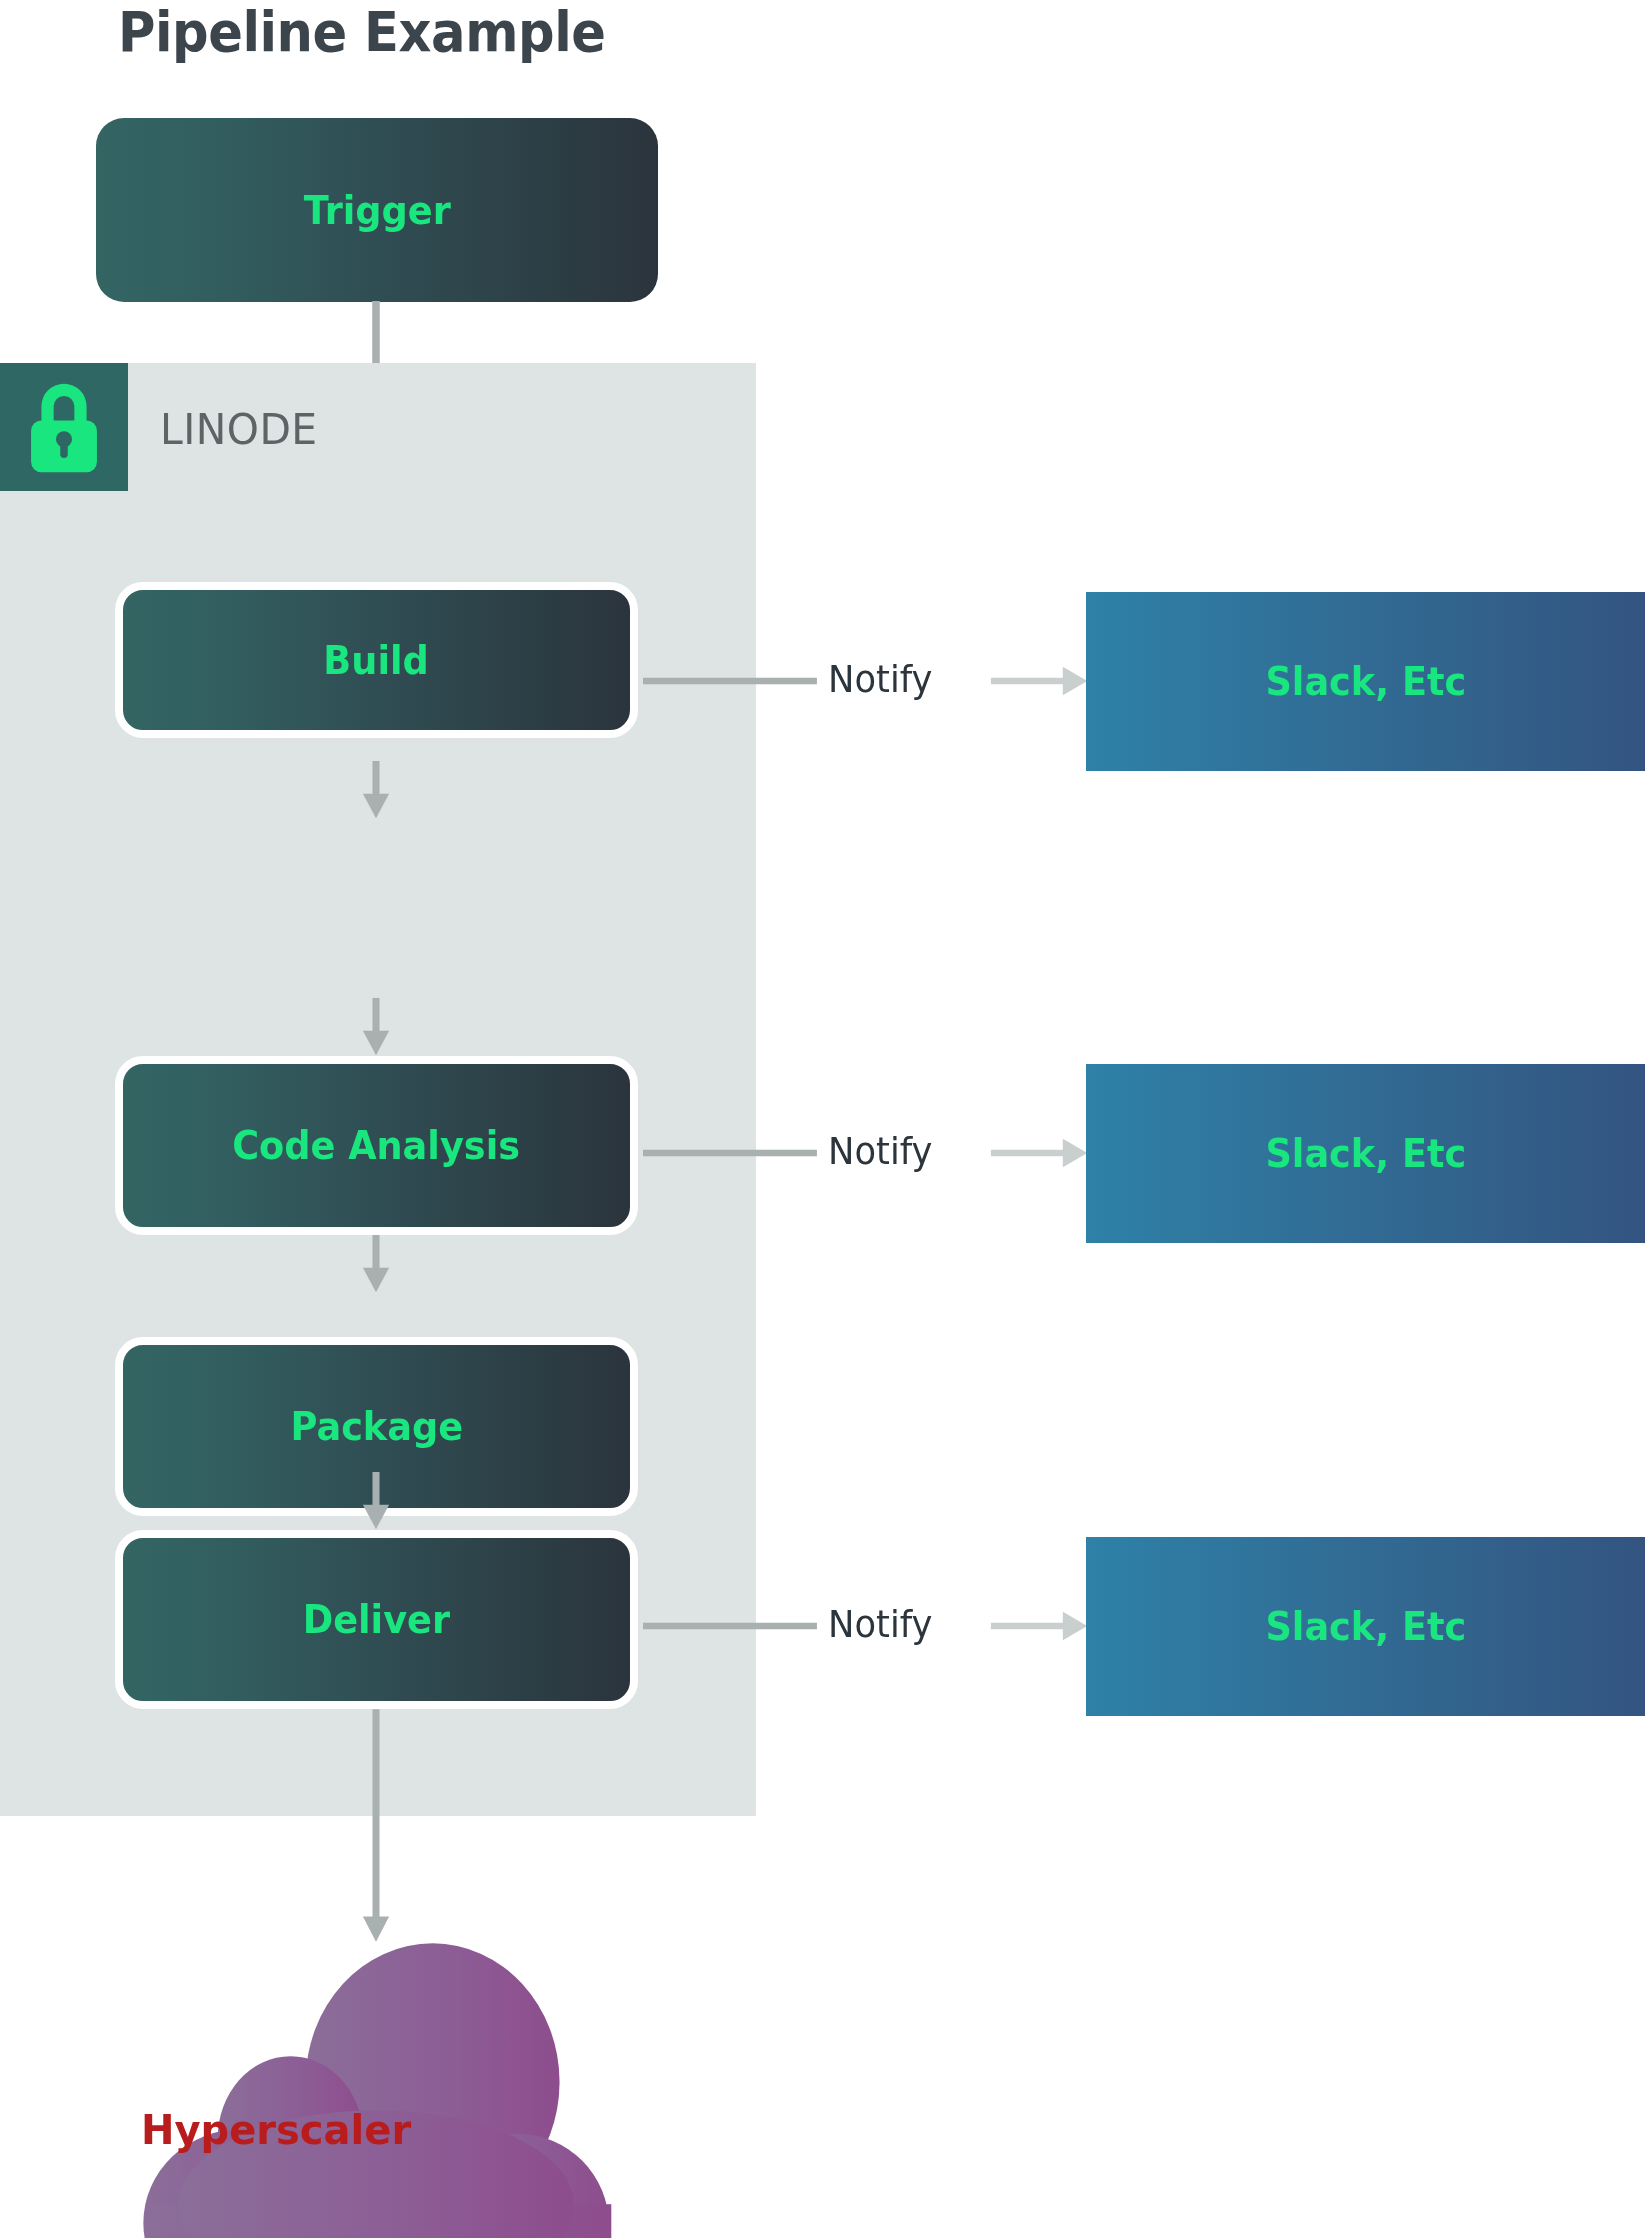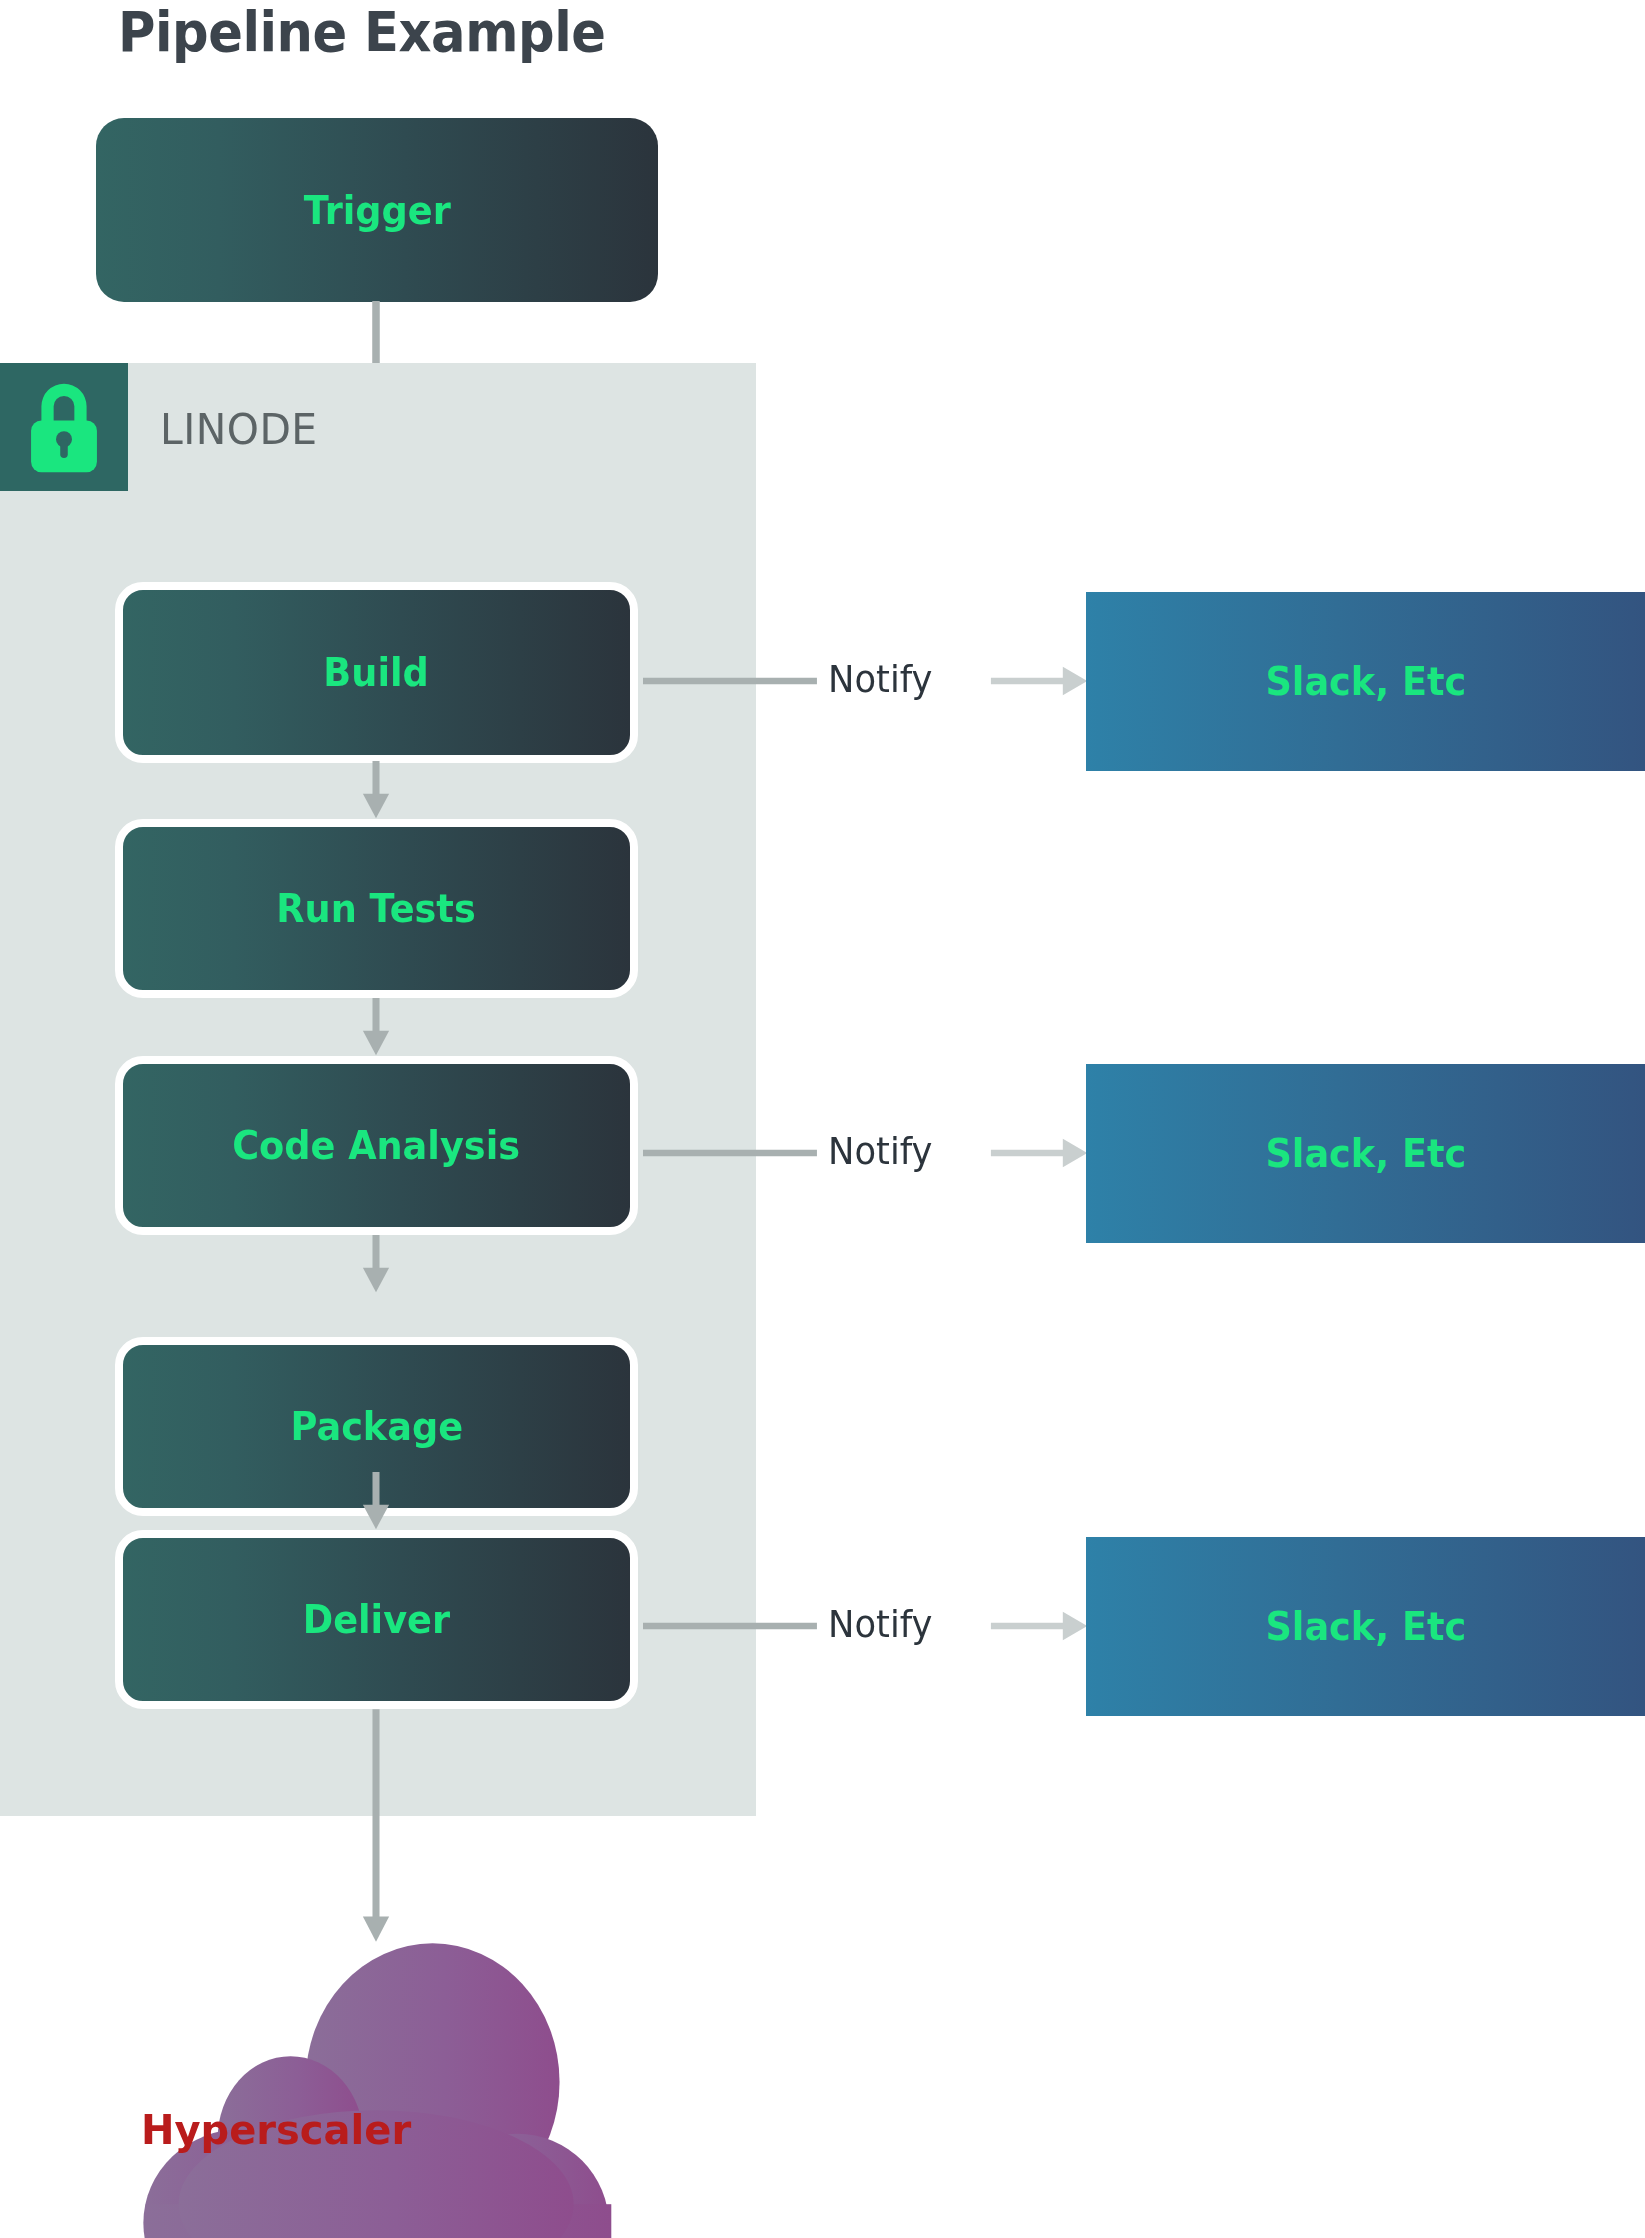--- a/index.html
+++ b/index.html
@@ -84,21 +84,21 @@
   .node.framed {
     border: 8px solid #ffffff;
   }
 
   
   #node-trigger {
     left: 96px; top: 118px;
     width: 562px; height: 184px;
   }
   
-  #node-build      { left: 115px; top: 582px; width: 523px; height: 181px; }
+  #node-build      { left: 115px; top: 582px; width: 523px; height: 156px; }
   #node-runtests   { left: 115px; top: 819px; width: 523px; height: 179px; }
   #node-codeanalysis{ left: 115px; top: 1056px; width: 523px; height: 179px; }
   #node-package    { left: 115px; top: 1293px; width: 523px; height: 179px; margin-top: 44px; }
   #node-deliver    { left: 115px; top: 1530px; width: 523px; height: 179px; }
 
   
   .notify-box {
     position: absolute;
     left: 1086px;
     width: 559px;
@@ -188,23 +188,20 @@
       <path d="M88 130 L88 92 a48 48 0 0 1 96 0 L184 130 L158 130 L158 92 a22 22 0 0 0 -44 0 L114 130 Z" fill="#1ae67f"></path>
       <rect x="66" y="122" width="140" height="110" rx="22" ry="22" fill="#1ae67f"></rect>
       <circle cx="136" cy="162" r="17" fill="#2e6763"></circle>
       <rect x="128" y="162" width="16" height="40" rx="8" fill="#2e6763"></rect>
     </svg>
   </div>
   <div class="zone-label">LINODE</div>
 
   <div class="node framed" id="node-build">
     <span class="node-label">Build</span>
-  </div>
-  <div class="node framed" id="node-runtests">
-    <span class="node-label">Run Tests</span>
   </div>
   <div class="node framed" id="node-codeanalysis">
     <span class="node-label">Code Analysis</span>
   </div>
   <div class="node framed" id="node-package">
     <span class="node-label">Package</span>
   </div>
   <div class="node framed" id="node-deliver">
     <span class="node-label">Deliver</span>
   </div>

